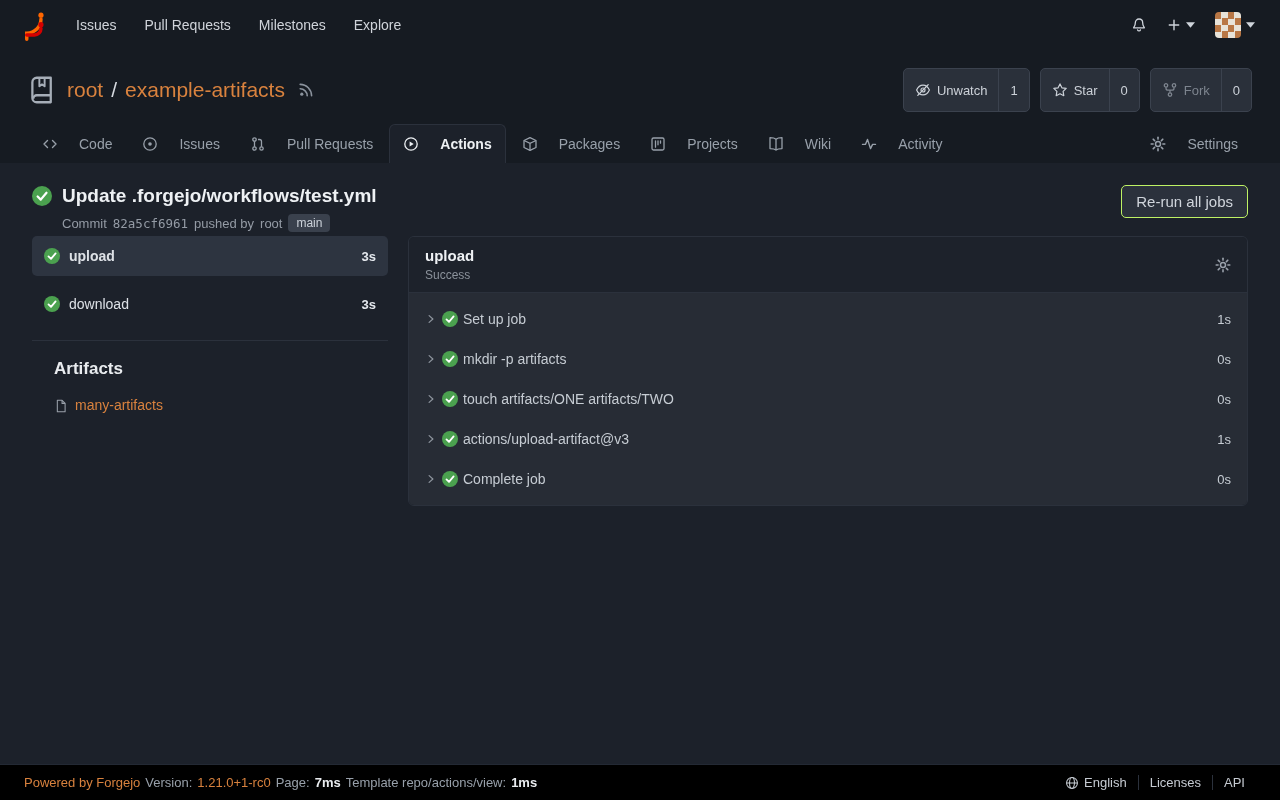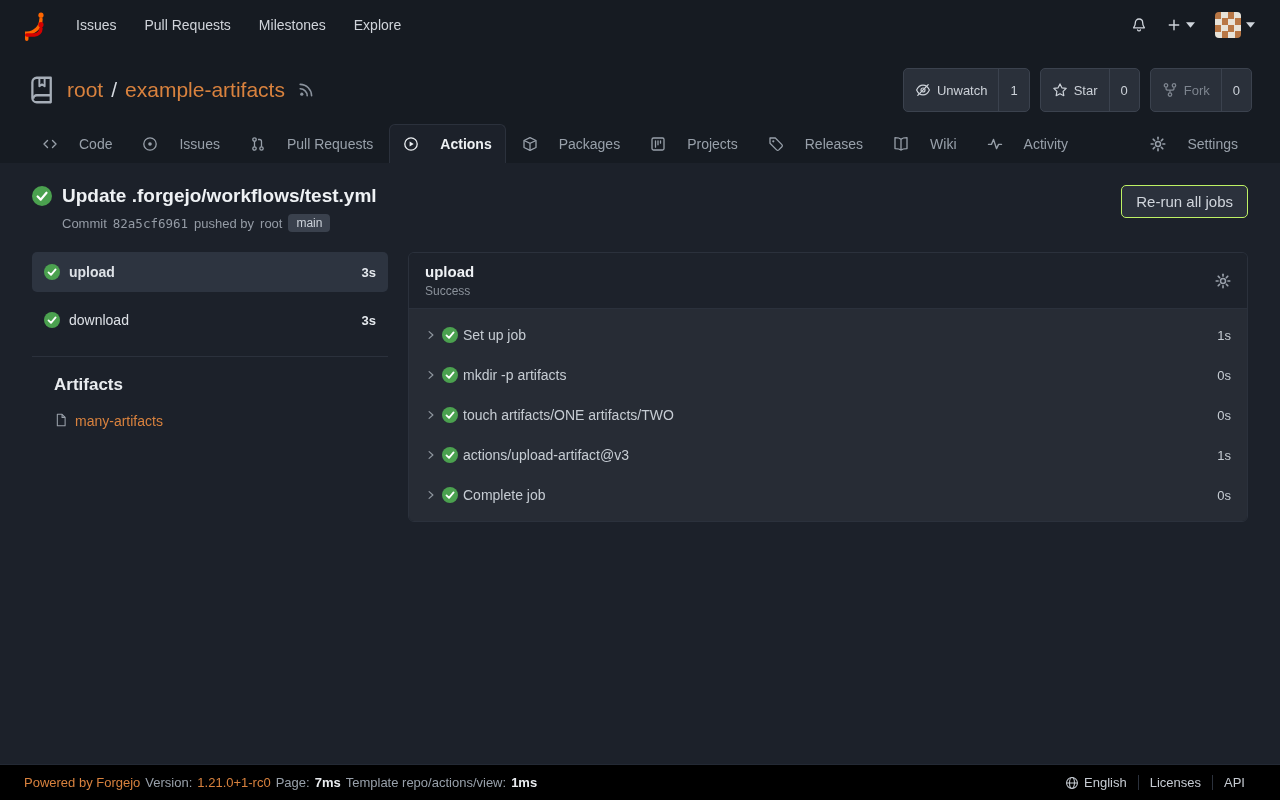--- a/index.html
+++ b/index.html
@@ -59,21 +59,21 @@
     display:flex; align-items:center; gap:21px;
     color:#98a0aa; font-size:14px; padding:11px 13px;
     border:1px solid transparent; border-bottom:none;
     border-radius:6px 6px 0 0;
   }
   .tab.active { background:#1c212a; border-color:#2b313c; color:#edf0f3; font-weight:600; }
   .tabs-spacer { flex:1; }
 
   
   .content { flex:1; background:#1c212a; padding:22px 32px 0 32px; overflow:hidden; }
-  .run-header { display:flex; align-items:flex-start; justify-content:space-between; margin-bottom:20px; }
+  .run-header { display:flex; align-items:flex-start; justify-content:space-between; margin-bottom:4px; }
   .run-title-line { display:flex; align-items:center; gap:10px; }
   .check20 { width:20px; height:20px; flex:0 0 20px; }
   .run-title { font-size:19px; font-weight:700; color:#eef1f4; margin:0; }
   .commit-line { margin:7px 0 0 30px; color:#949ba5; font-size:13px; display:flex; align-items:center; gap:6px; }
   .commit-sha { font-family:"DejaVu Sans Mono", monospace; font-size:12.5px; }
   .branch-badge { background:#3a414d; color:#ccd2da; font-size:12px; padding:2px 8px; border-radius:4px; }
   .rerun-btn {
     background:#2b313c; border:1px solid #bef264; color:#d0d5dc;
     font-size:15px; padding:7px 14px; border-radius:5px; font-family:Liberation Sans, sans-serif; cursor:pointer;
   }
@@ -83,21 +83,21 @@
   .job-row {
     display:flex; align-items:center; gap:9px;
     height:40px; padding:0 12px; border-radius:5px;
     font-size:14px; color:#dde1e6; margin-bottom:8px; cursor:pointer;
   }
   .job-row.selected { background:#2d3440; }
   .job-row.selected .job-name { font-weight:700; }
   .job-duration { margin-left:auto; font-size:13px; font-weight:700; color:#e5e9ee; }
   .jobs-divider { height:1px; background:#2b313c; margin:16px 0 18px 0; }
   .artifacts-heading { font-size:17px; font-weight:700; color:#e9ecef; margin:0 0 18px 22px; }
-  .artifact-row { display:flex; align-items:flex-start; gap:7px; margin-left:22px; font-size:14px; }
+  .artifact-row { display:flex; align-items:flex-end; gap:7px; margin-left:22px; font-size:14px; }
   .artifact-icon { color:#9aa1ab; }
   .artifact-link { color:#d9823e; }
 
   .job-panel { flex:1; border:1px solid #2b313c; border-radius:6px; overflow:hidden; }
   .panel-header { display:flex; align-items:center; padding:10px 16px; background:#1d222b; border-bottom:1px solid #2b313c; }
   .panel-title { font-size:15px; font-weight:700; color:#eef1f4; }
   .panel-status { font-size:12px; color:#8b929b; margin-top:4px; }
   .panel-gear { margin-left:auto; color:#9aa1ab; cursor:pointer; }
   .steps { background:#272c35; padding:6px 0; }
   .step-row { display:flex; align-items:center; gap:5px; height:40px; padding:0 16px; font-size:14px; color:#c6ccd3; cursor:pointer; }
@@ -339,26 +339,20 @@
       <span>Packages</span>
     </a>
     <a class="tab">
       <svg class="i16">
           <use href="#i-project"></use>
         </svg>
       <span>Projects</span>
     </a>
     <a class="tab">
       <svg class="i16">
-          <use href="#i-tag"></use>
-        </svg>
-      <span>Releases</span>
-    </a>
-    <a class="tab">
-      <svg class="i16">
           <use href="#i-book"></use>
         </svg>
       <span>Wiki</span>
     </a>
     <a class="tab">
       <svg class="i16">
           <use href="#i-pulse"></use>
         </svg>
       <span>Activity</span>
     </a>

